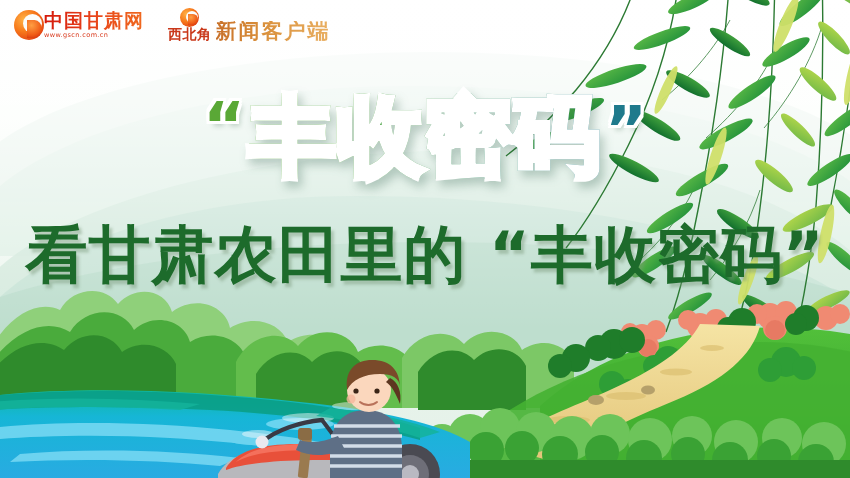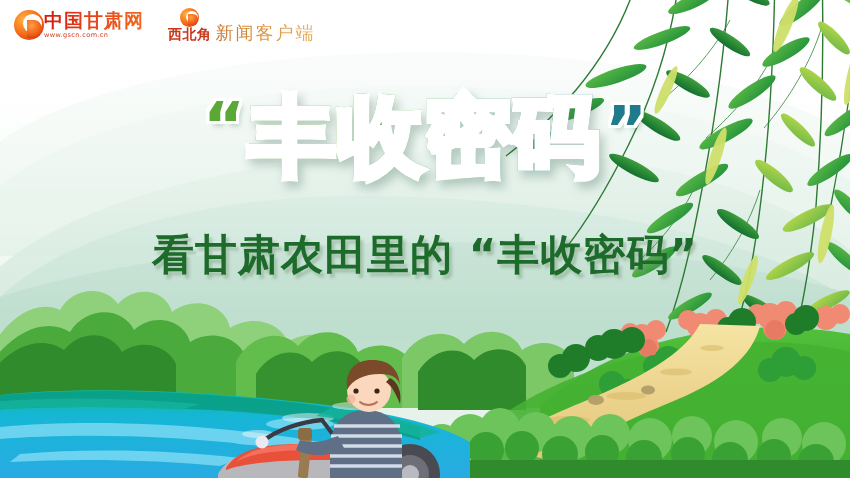--- a/index.html
+++ b/index.html
@@ -58,21 +58,21 @@
     font-family:"DejaVu Sans","Liberation Sans",sans-serif;
   }
   .cn-url{font-size:6.5px;color:#d8371a;letter-spacing:.4px;margin-top:2px;}
 
   .brand2{display:flex;align-items:flex-end;gap:4px;margin-left:10px;}
   .seal{
     font-size:14px;color:#c9381a;line-height:1;letter-spacing:.5px;
     border:0;padding:0;margin-bottom:1px;font-weight:bold;
   }
   .brand2-main{
-    font-size:18px;font-weight:normal;letter-spacing:2px;line-height:1;
+    font-size:21px;font-weight:bold;letter-spacing:2px;line-height:1;
     background:linear-gradient(90deg,#c8712a 0%,#d98f3a 40%,#e9b063 100%);
     -webkit-background-clip:text;background-clip:text;color:transparent;
   }
   .b2stack{display:flex;flex-direction:column;align-items:center;}
 
   
   .willow{position:absolute;right:-10px;top:-20px;width:430px;height:360px;z-index:10;pointer-events:none;}
 
   
   .headline{
@@ -98,21 +98,21 @@
     paint-order:stroke fill;
     filter:drop-shadow(4px 6px 5px rgba(40,90,70,.28));
   }
 
   
   .subtitle{
     position:absolute;left:0;top:216px;width:850px;height:78px;z-index:30;
     display:flex;align-items:center;justify-content:center;
   }
   .sub-txt{
-    font-size:42px;font-weight:bold;letter-spacing:1px;line-height:1;
+    font-size:62px;font-weight:bold;letter-spacing:1px;line-height:1;
     color:#1d6b2b;
     text-shadow:3px 4px 3px rgba(120,150,120,.45);
     font-family:"DejaVu Sans","Liberation Sans",sans-serif;
     white-space:nowrap;
   }
 
   
   .scene{position:absolute;left:0;bottom:0;width:850px;height:200px;z-index:20;}
 </style>
 </head>

